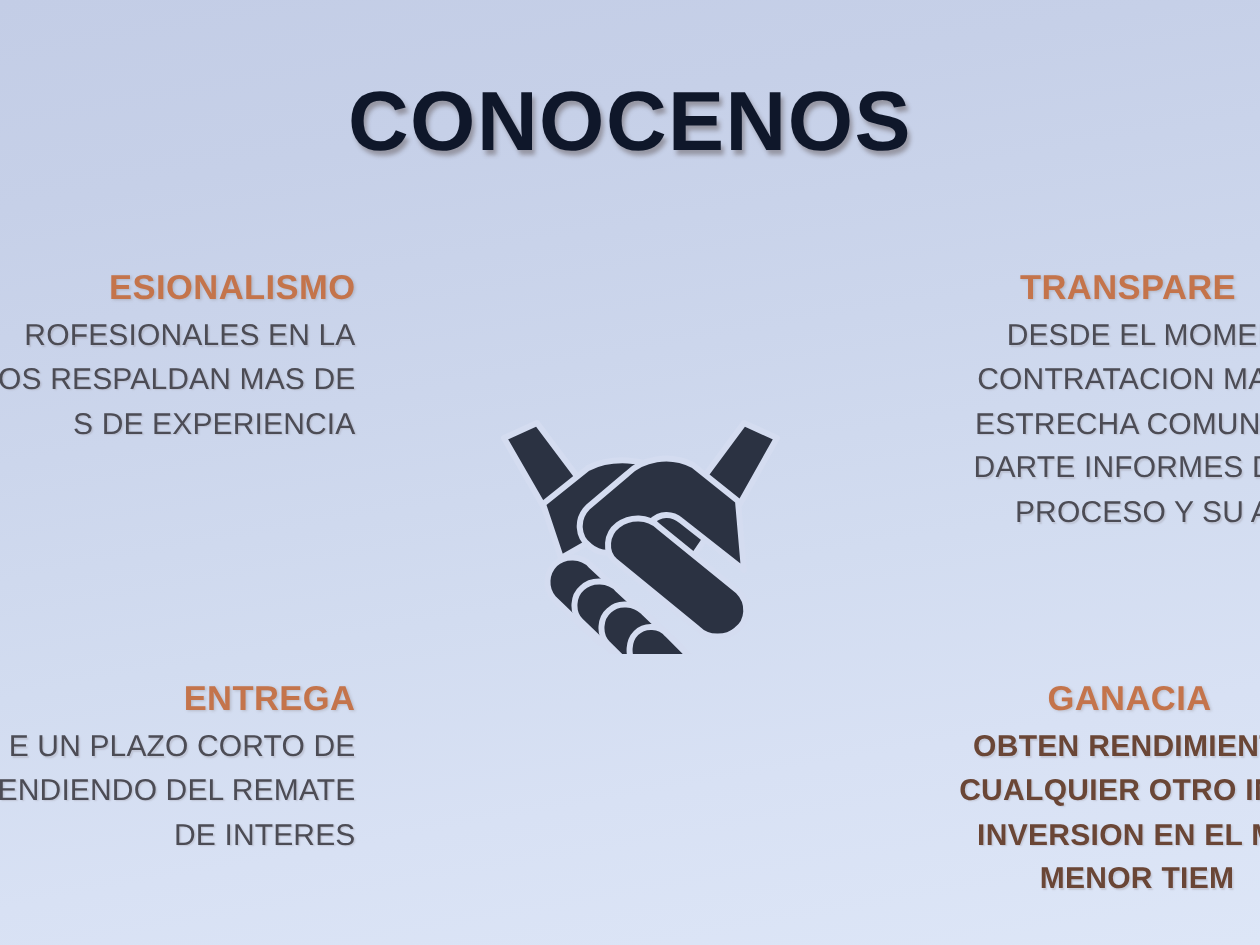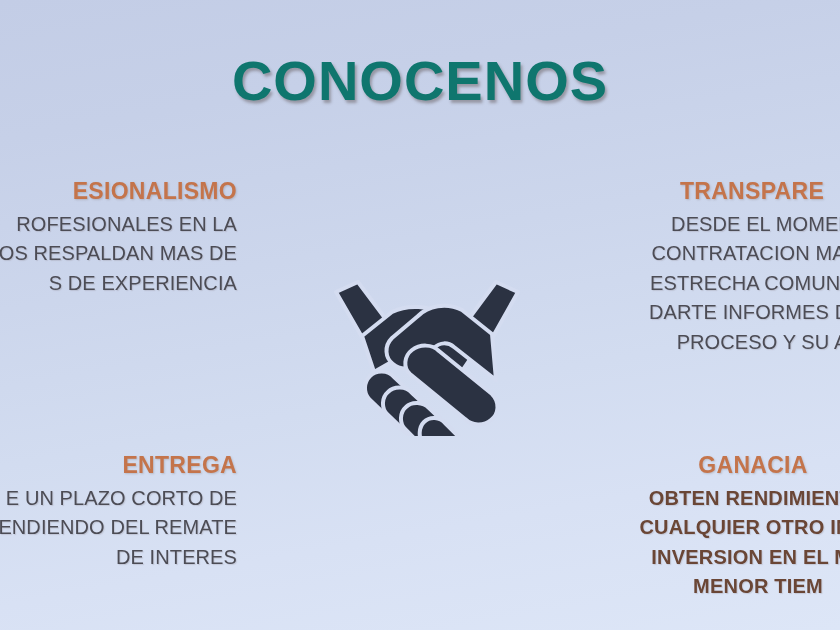--- a/index.html
+++ b/index.html
@@ -30,21 +30,21 @@
   
   .title {
     position: absolute;
     top: 48px;
     left: 0;
     width: 840px;
     text-align: center;
     font-size: 56px;
     font-weight: bold;
     letter-spacing: 1px;
-    color: #0f766e;
+    color: #0f172a;
     text-shadow: 2px 3px 3px rgba(90, 80, 80, 0.45);
     white-space: nowrap;
   }
 
   
   .block {
     position: absolute;
     white-space: nowrap;
   }
   .block-heading {

